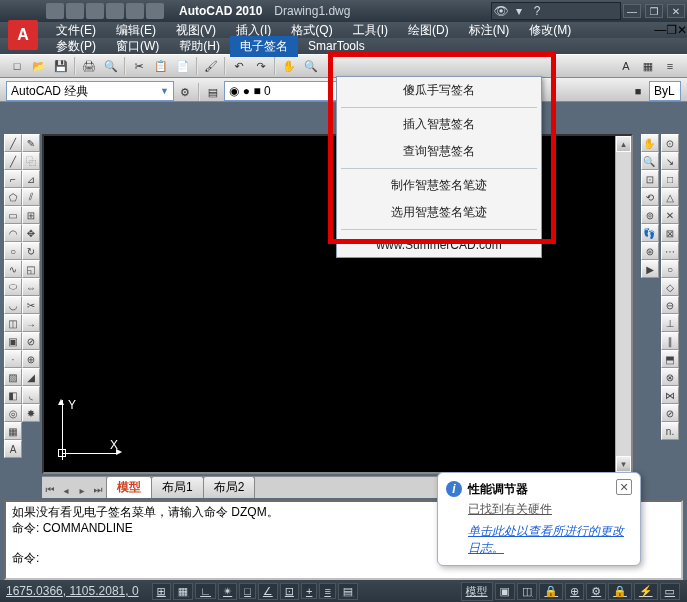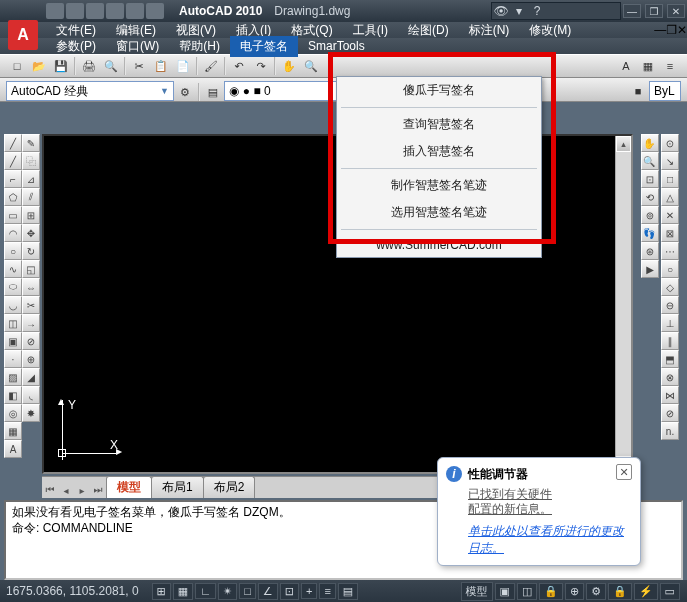--- a/index.html
+++ b/index.html
@@ -29,21 +29,21 @@
 .lt-btn{width:18px;height:18px;background:linear-gradient(#f8f8f8,#d0d0d0);border-top:1px solid #fff;border-left:1px solid #fff;border-right:1px solid #999;border-bottom:1px solid #999;display:flex;align-items:center;justify-content:center;font-size:10px;color:#444;}
 .right-tools{position:absolute;right:4px;top:134px;width:48px;bottom:128px;}
 .right-tools .col{position:absolute;top:0;display:flex;flex-direction:column;}
 .ucs{position:absolute;left:12px;bottom:12px;color:#fff;font-size:11px;}
 .tabs{position:absolute;left:42px;right:54px;bottom:104px;height:22px;background:#d0d0d0;display:flex;align-items:flex-end;border-top:1px solid #888;}
 .tabctl{width:16px;height:16px;display:flex;align-items:center;justify-content:center;font-size:10px;color:#555;}
 .tab{padding:2px 10px;background:linear-gradient(#f0f0f0,#d0d0d0);border:1px solid #888;border-bottom:none;border-radius:3px 3px 0 0;margin-right:-1px;}
 .tab.active{background:#fff;color:#d04020;font-weight:bold;}
 .cmd-area{position:absolute;left:4px;right:4px;bottom:22px;height:80px;background:#fff;border:2px inset #c0c0c0;padding:2px 6px;color:#000;font-family:SimSun,monospace;}
 .cmd-line{line-height:16px;}
-.status-bar{position:absolute;left:0;right:0;bottom:0;height:22px;background:linear-gradient(#3a4550,#2a3540);display:flex;align-items:center;color:#cfd6dd;padding:0 6px;}
+.status-bar{position:absolute;left:0;right:0;bottom:0;height:22px;background:linear-gradient(#3a4550,#2a3540);display:flex;align-items:center;color:#cfd6dd;padding:0 6px;text-decoration:underline;}
 .sb-cell{margin-right:12px;}
 .sb-btn{padding:1px 4px;background:#2a3540;border:1px solid #4a5560;margin:0 1px;color:#cfd6dd;font-size:11px;}
 .red-box{position:absolute;left:328px;top:52px;width:228px;height:192px;border:5px solid #e00000;pointer-events:none;}
 .dropdown{position:absolute;left:336px;top:76px;width:206px;background:#f4f4f4;border:1px solid #8a9ab0;box-shadow:2px 2px 4px rgba(0,0,0,.3);text-align:center;}
 .dropdown .dd-item{padding:5px 18px;color:#1a1a1a;}
 .dropdown .dd-sep{height:1px;background:#c0c8d0;margin:3px 4px;}
 .balloon{position:absolute;right:46px;bottom:36px;width:204px;background:#fff;border:1px solid #a0b0c8;border-radius:6px;padding:8px 10px 8px 30px;box-shadow:2px 2px 6px rgba(0,0,0,.3);}
 .balloon .b-icon{position:absolute;left:8px;top:8px;width:16px;height:16px;border-radius:50%;background:#3a7ad0;color:#fff;display:flex;align-items:center;justify-content:center;font-weight:bold;font-style:italic;}
 .balloon .b-close{position:absolute;right:8px;top:6px;width:16px;height:16px;border:1px solid #888;border-radius:2px;display:flex;align-items:center;justify-content:center;font-size:11px;color:#555;}
 .balloon .b-title{font-weight:bold;margin-bottom:4px;}
@@ -245,22 +245,23 @@
   <div class="tabctl">⏮</div>
   <div class="tabctl">◂</div>
   <div class="tabctl">▸</div>
   <div class="tabctl">⏭</div>
   <div class="tab active">模型</div>
   <div class="tab">布局1</div>
   <div class="tab">布局2</div>
 </div>
 
 <div class="cmd-area">
-  <div class="cmd-line">如果没有看见电子签名菜单，傻瓜手写签名 DZQM。</div>
+  <div class="cmd-line">如果没有看见电子签名菜单，请输入命令 DZQM。</div>
   <div class="cmd-line">命令: COMMANDLINE</div>
+  <div class="cmd-line" style="margin-top:14px;">命令:</div>
 </div>
 
 <div class="status-bar">
   <span class="sb-cell">1675.0366, 1105.2081, 0</span>
   <span class="sb-btn">⊞</span>
   <span class="sb-btn">▦</span>
   <span class="sb-btn">∟</span>
   <span class="sb-btn">✴</span>
   <span class="sb-btn">□</span>
   <span class="sb-btn">∠</span>
@@ -275,31 +276,30 @@
   <span class="sb-btn">⊕</span>
   <span class="sb-btn">⚙</span>
   <span class="sb-btn">🔒</span>
   <span class="sb-btn">⚡</span>
   <span class="sb-btn">▭</span>
 </div>
 
 <div class="dropdown">
   <div class="dd-item">傻瓜手写签名</div>
   <div class="dd-sep"></div>
+  <div class="dd-item">插入智慧签名</div>
   <div class="dd-item">查询智慧签名</div>
-  <div class="dd-item">插入智慧签名</div>
   <div class="dd-sep"></div>
   <div class="dd-item">制作智慧签名笔迹</div>
   <div class="dd-item">选用智慧签名笔迹</div>
   <div class="dd-sep"></div>
   <div class="dd-item">www.SummerCAD.com</div>
 </div>
 
 <div class="red-box"></div>
 
 <div class="balloon">
   <div class="b-icon">i</div>
   <div class="b-close">✕</div>
   <div class="b-title">性能调节器</div>
   <div class="b-body">已找到有关硬件</div>
-  <div class="b-body">配置的新信息。</div>
   <a class="b-link">单击此处以查看所进行的更改日志。</a>
 </div>
 
 </body></html>

